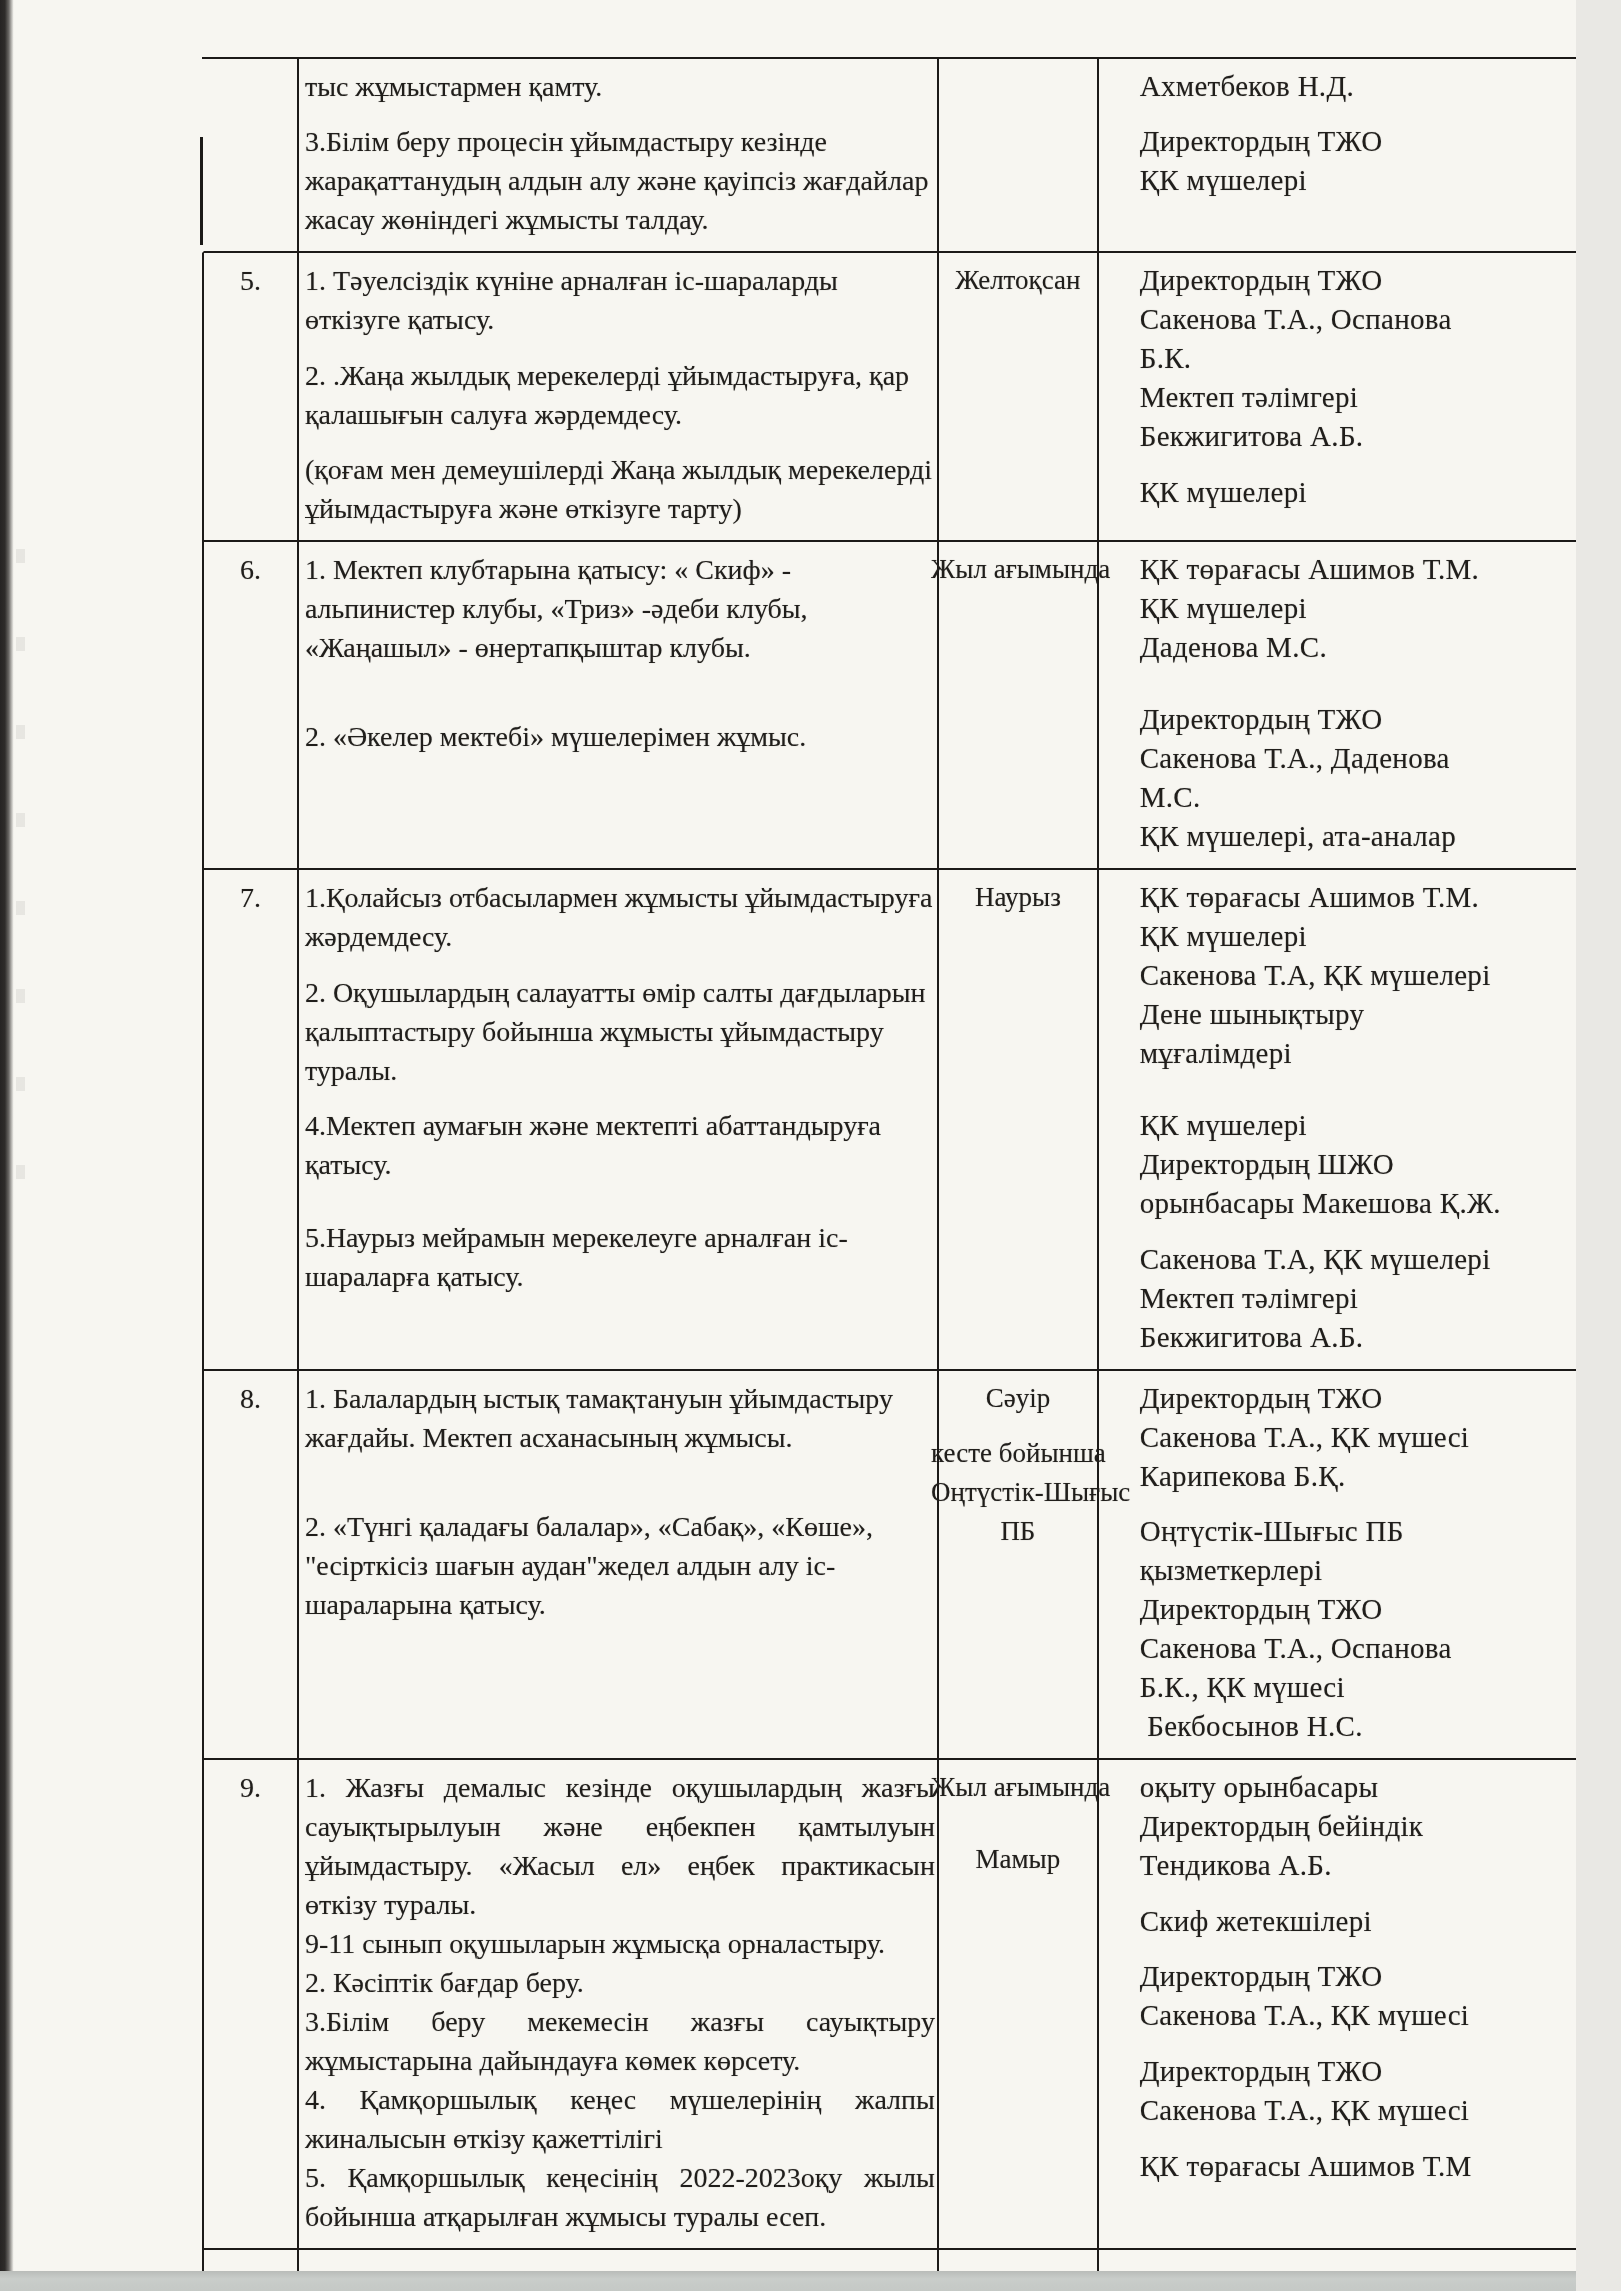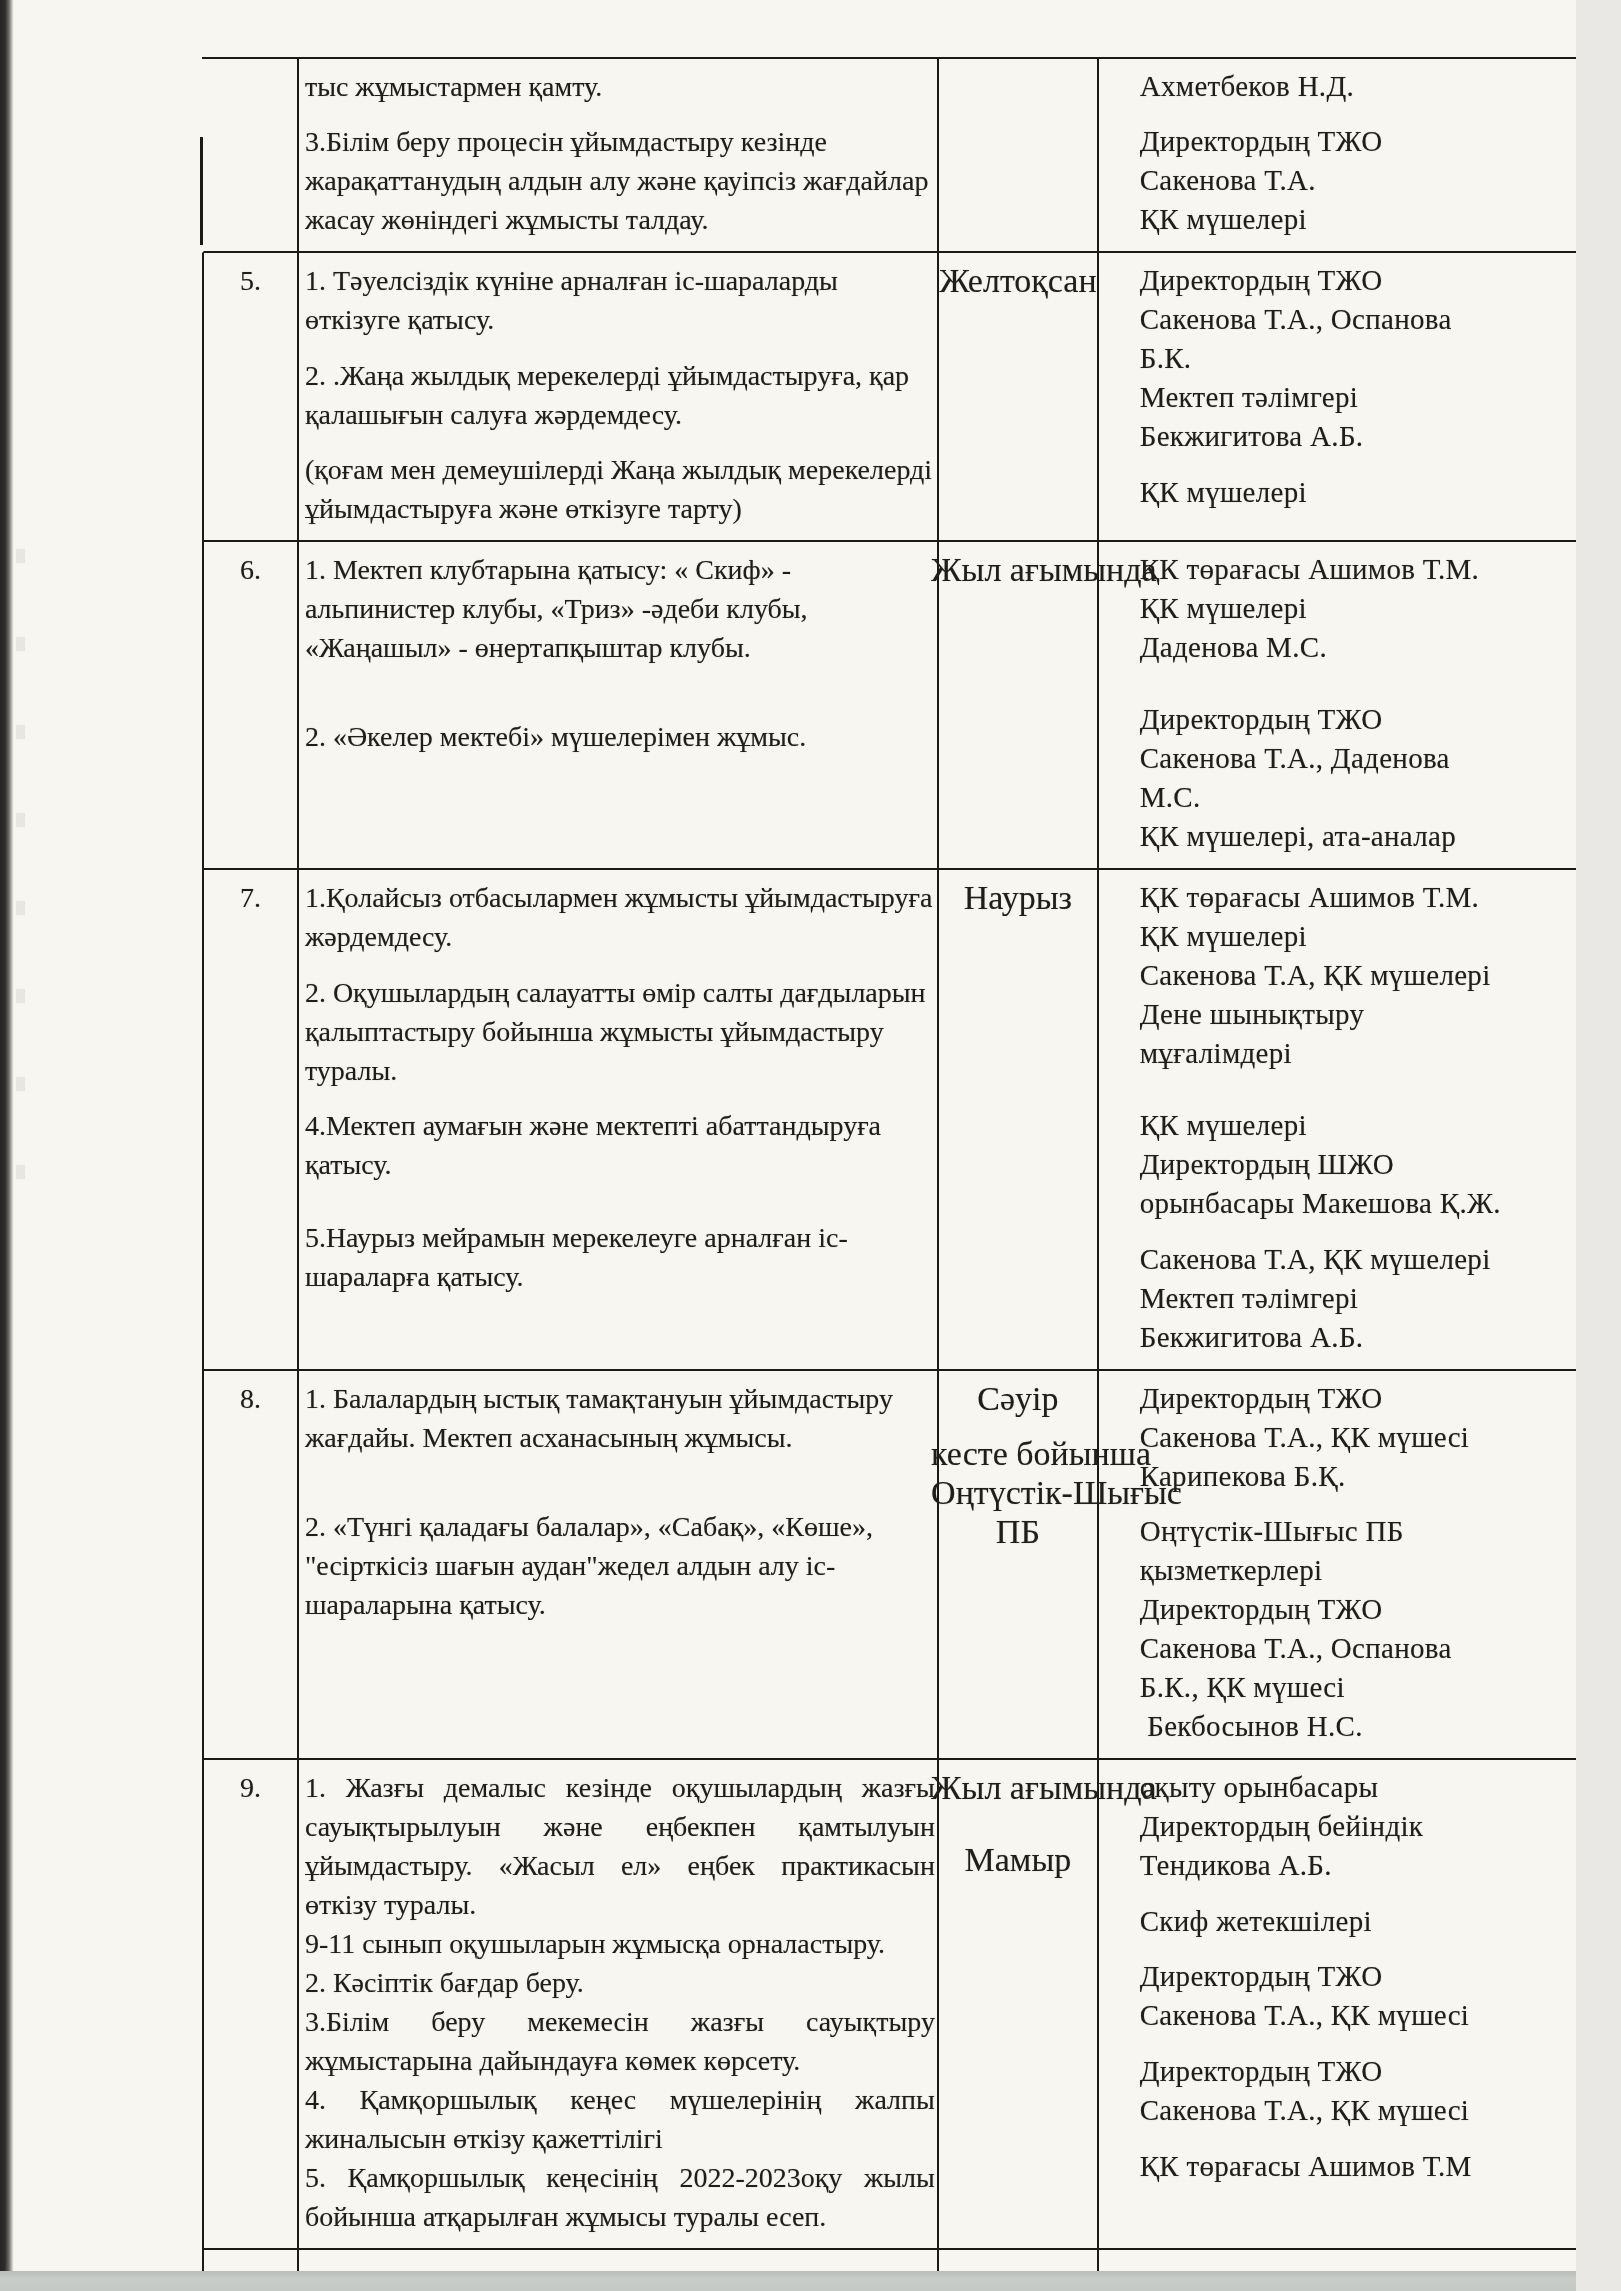--- a/index.html
+++ b/index.html
@@ -45,21 +45,21 @@
   .t-row.first{border-left:2px solid transparent;}
   .t-row:last-child{border-bottom:none;}
   .t-row.empty{min-height:54px;}
   .c-num{width:93px;flex:none;border-right:2px solid var(--line);text-align:center;padding-top:7.8px;}
   .c-act{width:630px;flex:none;border-right:2px solid var(--line);padding:7.8px 2px 11.8px 5.9px;}
   .c-time{width:158px;flex:none;border-right:2px solid var(--line);text-align:center;padding-top:7.8px;}
   .c-resp{flex:1;padding:7.8px 0 11.8px 7.8px;min-width:0;overflow:visible;}
   .para{line-height:39px;min-height:39px;}
   .gap{height:16.7px;}
   .line{line-height:39px;height:39px;white-space:pre;margin-left:33px;}
-  .c-time .line{white-space:nowrap;font-size:34px;overflow:visible;margin-left:-7.8px;margin-right:-7.8px;}
+  .c-time .line{white-space:nowrap;font-size:27px;overflow:visible;margin-left:-7.8px;margin-right:-7.8px;}
   .c-resp .line{font-size:29px;letter-spacing:0.3px;}
   .row-9 .c-act .para{text-align:justify;}
   .num-label{line-height:39px;}
   
   .doc-table, .doc-table *{text-shadow:0 0 1px rgba(32,30,27,0.38);}
 </style>
 </head>
 <body>
 
 <div class="page">
@@ -72,21 +72,20 @@
         <div class="c-act">
           <div class="para">тыс жұмыстармен қамту.</div>
           <div class="gap"></div>
           <div class="para">3.Білім беру процесін ұйымдастыру кезінде жарақаттанудың алдын алу және қауіпсіз жағдайлар жасау жөніндегі жұмысты талдау.</div>
         </div>
         <div class="c-time"></div>
         <div class="c-resp">
           <div class="line">Ахметбеков Н.Д.</div>
           <div class="gap"></div>
           <div class="line">Директордың ТЖО</div>
-          <div class="line">Сакенова Т.А.</div>
           <div class="line">ҚК мүшелері</div>
         </div>
       </div>
       <div class="t-row row-5">
         <div class="c-num">
           <div class="num-label">5.</div>
         </div>
         <div class="c-act">
           <div class="para">1. Тәуелсіздік күніне арналған іс-шараларды өткізуге қатысу.</div>
           <div class="gap"></div>

